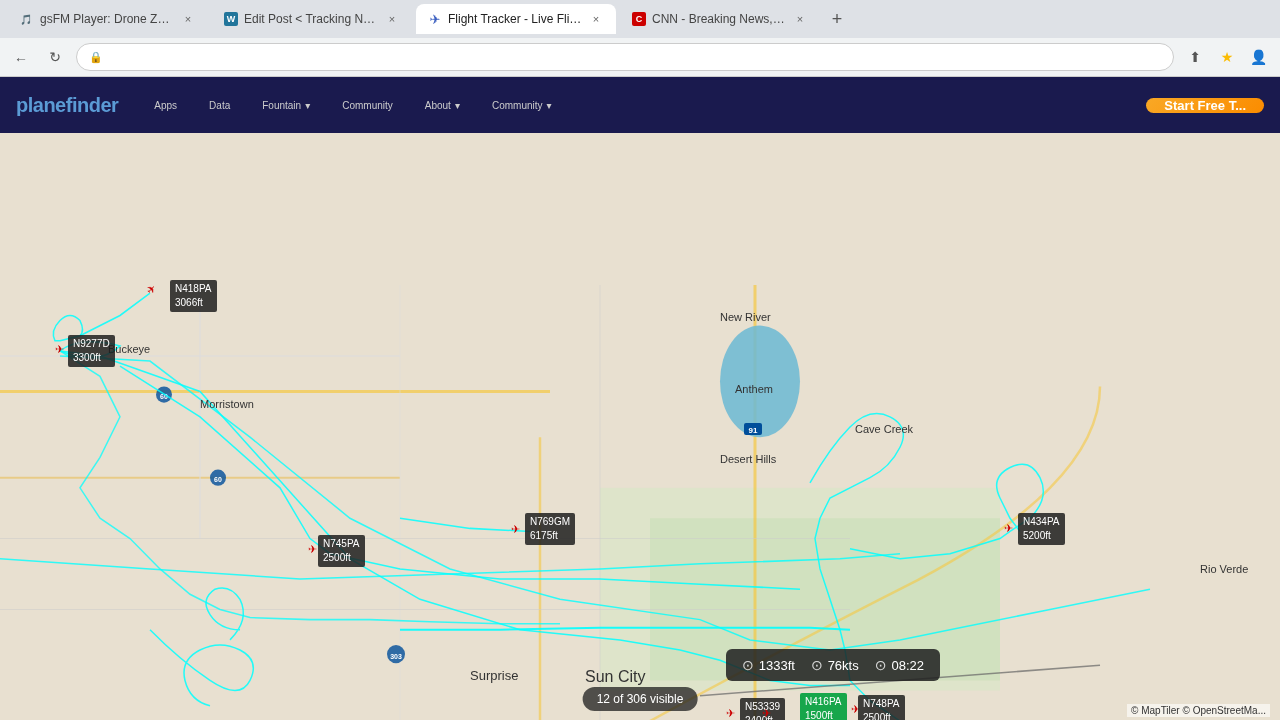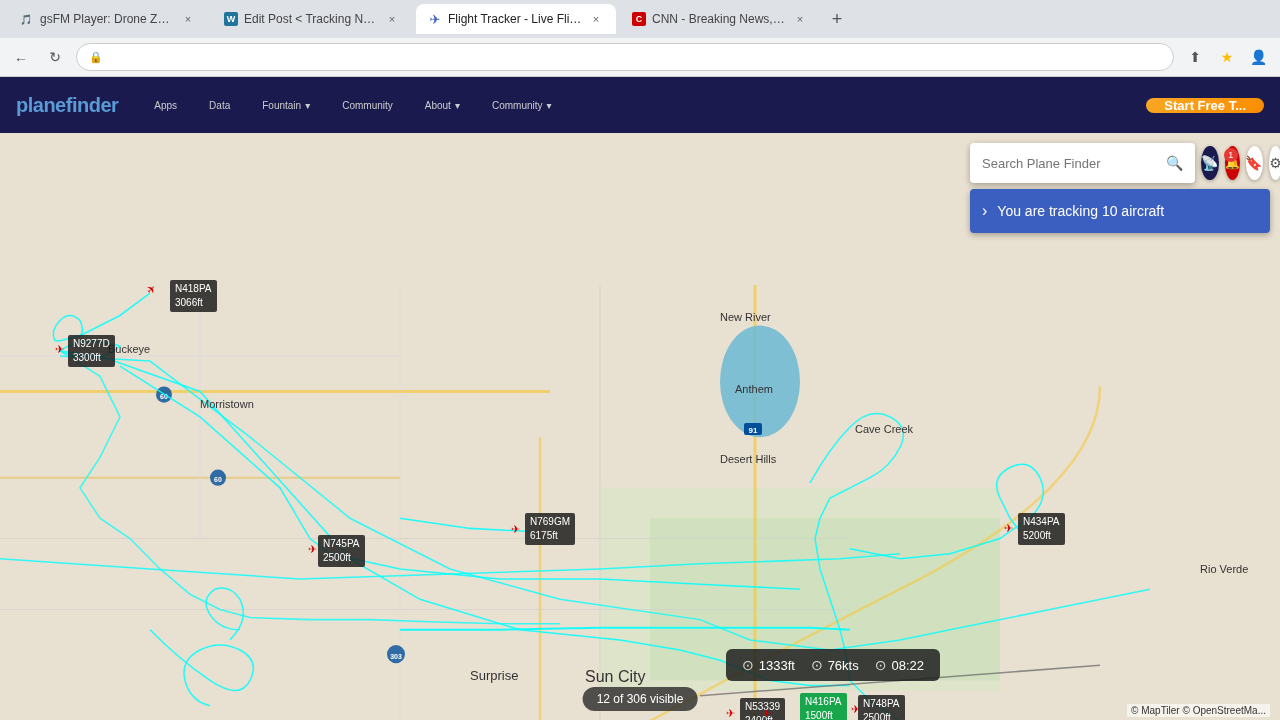--- a/index.html
+++ b/index.html
@@ -529,46 +529,20 @@
       <div>1500ft</div>
     </div>
     <div style="position:absolute;left:851px;top:570px;color:#cc0000;font-size:11px;">✈</div>
 
     <div class="aircraft-label" style="left:858px;top:562px;">
       <div>N748PA</div>
       <div>2500ft</div>
     </div>
     <div style="position:absolute;left:762px;top:574px;color:#cc0000;font-size:11px;">✈</div>
 
-    <div class="search-panel">
-      <div style="display:flex;align-items:center;gap:6px;">
-        <div class="search-bar" style="flex:1;">
-          <input class="search-input" type="text" placeholder="Search Plane Finder" style="">
-          <div class="search-icon-btn">🔍</div>
-        </div>
-        <div class="icon-circle" style="background:#1a1a4e;color:#fff;">
-          <span>📡</span>
-        </div>
-        <div class="icon-circle" style="background:#cc0000;color:#fff;">
-          <span style="font-size:12px;">🔔</span>
-          <span class="icon-badge">1</span>
-        </div>
-        <div class="icon-circle">
-          <span>🔖</span>
-        </div>
-        <div class="icon-circle">
-          <span>⚙</span>
-        </div>
-
-      </div>
-      <div class="tracking-bar">
-        <span class="tracking-arrow">›</span>
-        <span>You are tracking 10 aircraft</span>
-      </div>
-    </div>
 
     <div class="visible-badge">12 of 306 visible</div>
 
     <div class="flight-info">
       <div class="flight-info-item">
         <span class="fi-icon">⊙</span>
         <span>1333ft</span>
       </div>
       <div class="flight-info-item">
         <span class="fi-icon">⊙</span>

